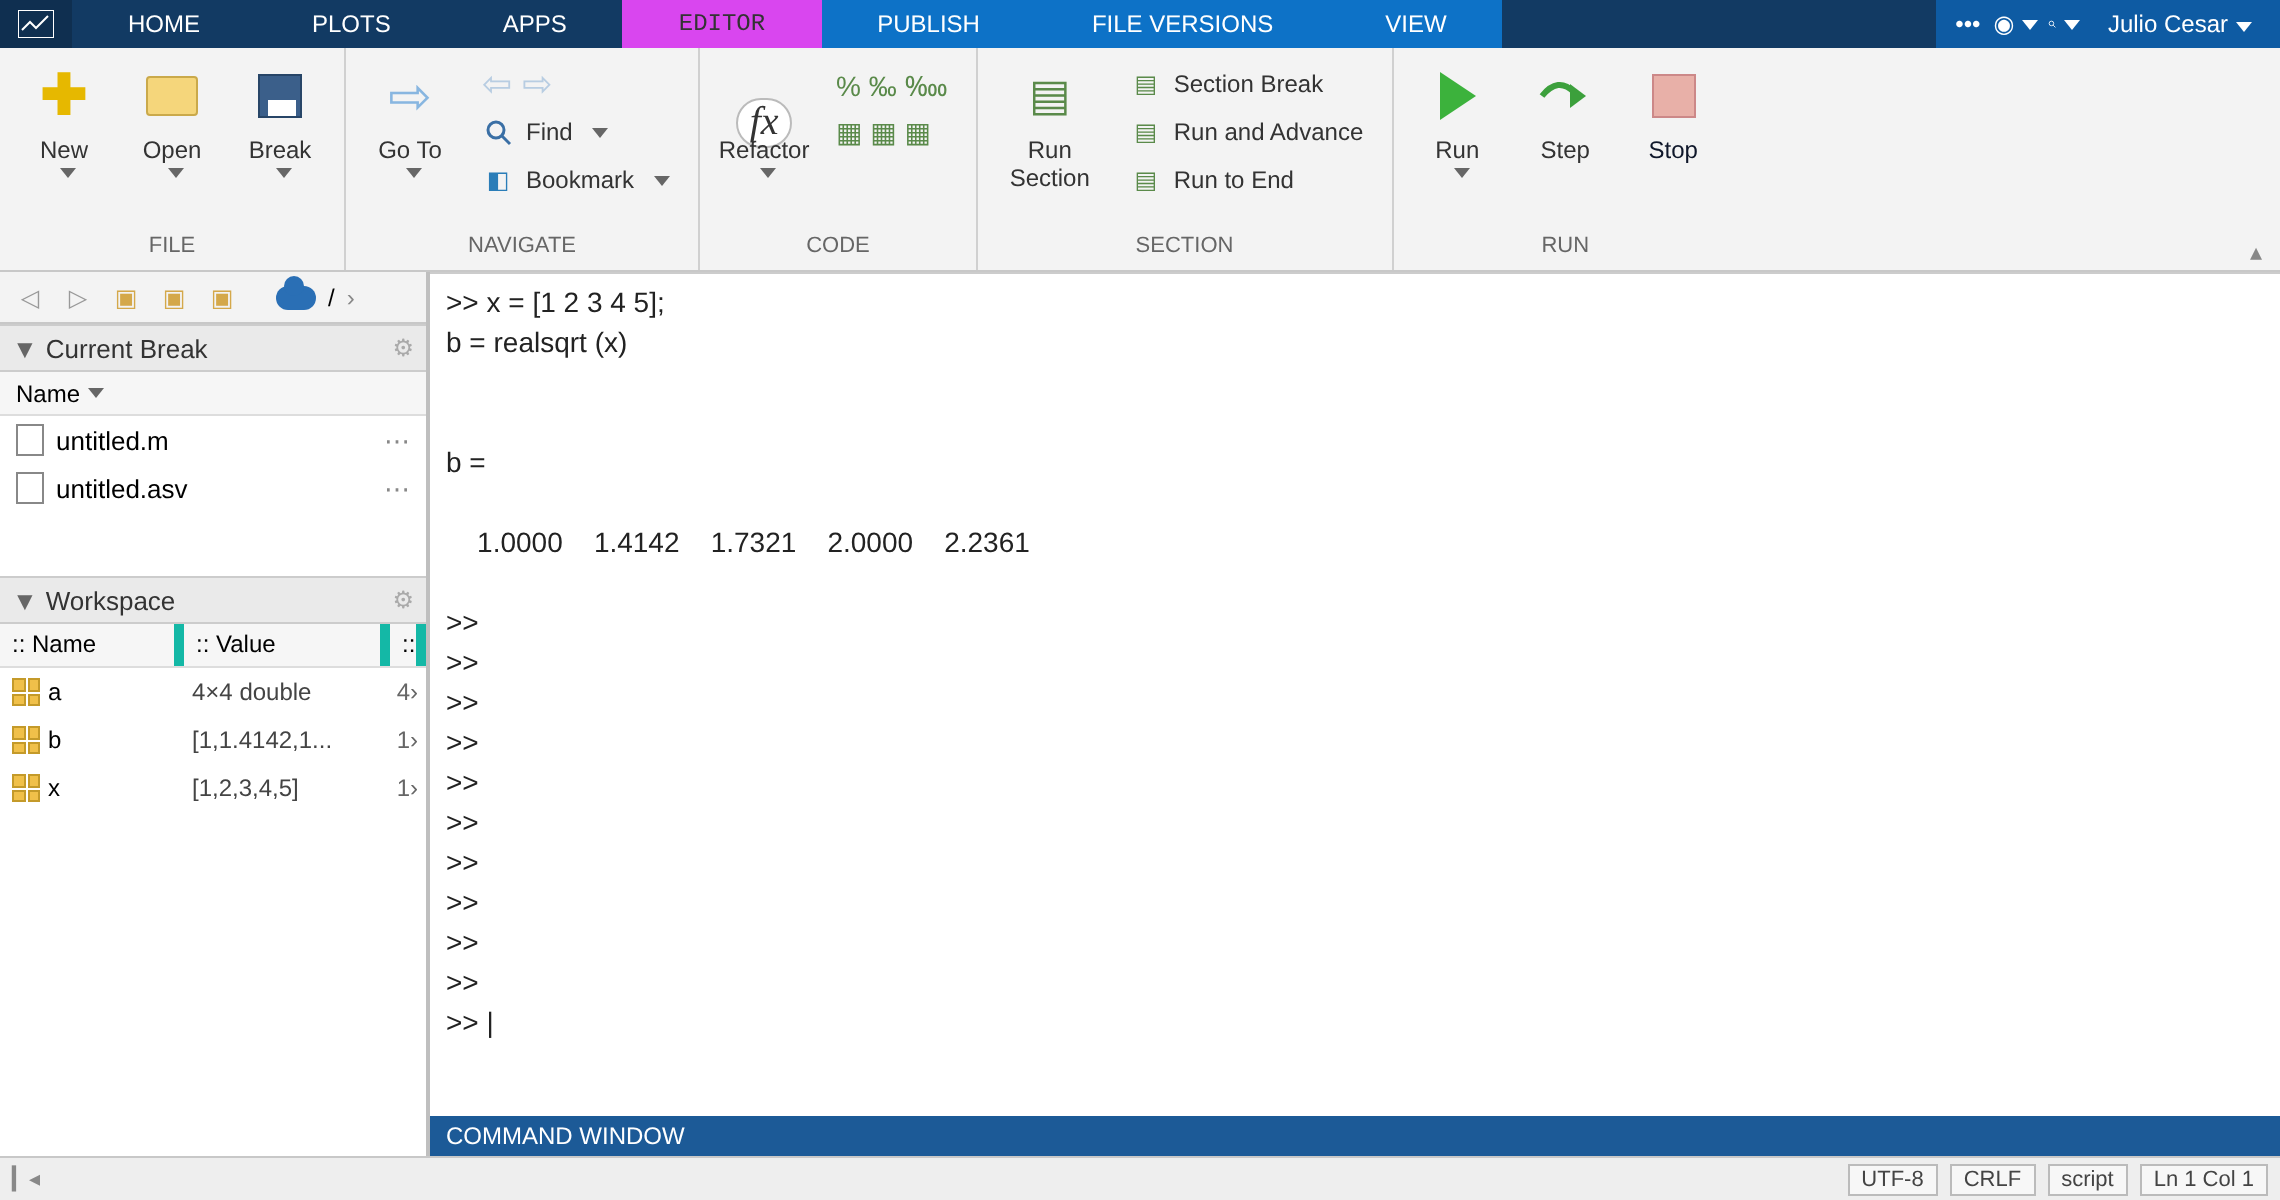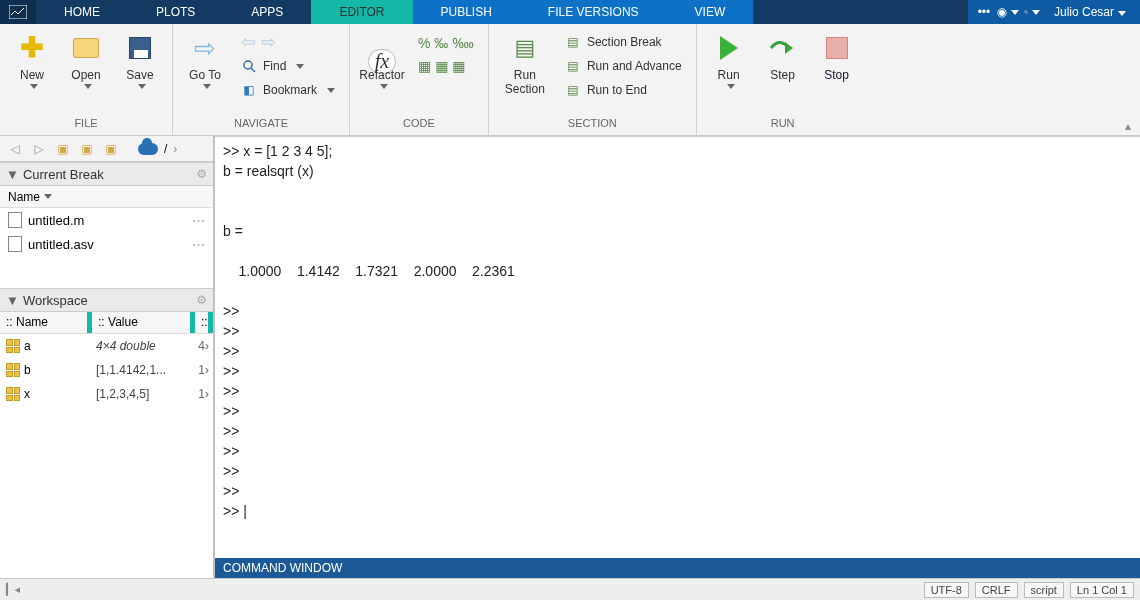--- a/index.html
+++ b/index.html
@@ -2,21 +2,21 @@
 <html><head>
 <meta charset="utf-8">
 <style>
 * { margin: 0; padding: 0; box-sizing: border-box; font-family: "Segoe UI", Arial, sans-serif; }
 body { width: 1140px; height: 600px; overflow: hidden; background: #fff; display: flex; flex-direction: column; }
 
 
 .tabstrip { height: 24px; background: #123a63; display: flex; align-items: stretch; color: #fff; font-size: 12px; }
 .tabstrip .logo { width: 36px; display: flex; align-items: center; justify-content: center; background: #0f2f50; }
 .tabstrip .tab { padding: 0 28px; display: flex; align-items: center; cursor: pointer; text-align: right; }
-.tabstrip .tab.active { background: #14b8a6; color: #333; }
+.tabstrip .tab.active { background: #d946ef; color: #333; font-family: Liberation Mono, monospace; }
 .tabstrip .tab.highlight { background: #0d72c7; }
 .tabstrip .spacer { flex: 1; }
 .tabstrip .right { display: flex; align-items: center; background: #0e5ba3; padding: 0 8px; gap: 8px; }
 .tabstrip .right .icon { width: 16px; height: 16px; display:flex;align-items:center;justify-content:center;}
 .tabstrip .user { padding:0 6px;}
 .tri-down { display:inline-block; width:0;height:0;border-left:4px solid transparent;border-right:4px solid transparent;border-top:5px solid currentColor; margin-left:4px;}
 
 
 .ribbon { background: #f3f3f3; border-bottom: 1px solid #c8c8c8; display: flex; align-items: stretch; height: 112px; position:relative;}
 .ribbon .group { border-right: 1px solid #d0d0d0; padding: 4px 10px 2px 10px; display:flex; flex-direction:column; justify-content:space-between;}
@@ -43,21 +43,21 @@
 .panel-hdr .gear { margin-left:auto; color:#aaa; font-size:12px;}
 .cf-name { background:#f6f6f6; border-bottom:1px solid #ddd; height:22px; display:flex; align-items:center; padding:0 8px; font-size:12px;}
 .cf-body { flex:0 0 80px; overflow:auto;}
 .file-row { display:flex; align-items:center; height:24px; padding:0 8px; font-size:13px; gap:6px;}
 .file-row .dots { margin-left:auto; color:#888; cursor:pointer;}
 .ws-hdr-row { display:flex; background:#f6f6f6; border-bottom:1px solid #ddd; height:22px; font-size:12px;}
 .ws-hdr-row div { padding:3px 6px; border-right:5px solid #14b8a6;}
 .ws-body { flex:1; overflow:auto;}
 .ws-row { display:flex; height:24px; font-size:12px; align-items:center;}
 .ws-row .c1 { width:92px; padding-left:6px; display:flex; align-items:center; gap:4px;}
-.ws-row .c2 { flex:1; padding-left:4px; font-style:italic; color:#444;}
+.ws-row .c2 { flex:1; padding-left:4px; color:#444;}
 .ws-row .c2.noital { font-style:normal;}
 .ws-row .c3 { width:20px; text-align:right; padding-right:4px; color:#666;}
 
 
 .rightcol { flex:1; display:flex; flex-direction:column; font-family: Consolas, "Courier New", monospace; font-size:14px; color:#222; min-height:0;}
 .editor-body { flex:1; padding:4px 8px; overflow:auto; white-space:pre; line-height:20px; background:#fff; border-top:1px solid #ccc;}
 .cmd-title { background:#1c5a97; color:#fff; font-size:12px; padding:3px 8px; font-family:"Segoe UI",Arial,sans-serif;}
 
 
 .status { height:22px; background:#eee; border-top:1px solid #c8c8c8; display:flex; align-items:center; font-size:11px; color:#444; padding:0 6px; gap:6px;}
@@ -122,21 +122,21 @@
           <div class="ic">
             <div class="folder"></div>
           </div>
           <span>Open</span>
           <span class="tri-down" style="border-top-color:#666;margin-top:2px;"></span>
         </div>
       <div class="bigbtn">
           <div class="ic">
             <div class="floppy"></div>
           </div>
-          <span>Save</span>
+          <span>Break</span>
           <span class="tri-down" style="border-top-color:#666;margin-top:2px;"></span>
         </div>
     </div>
     <div class="label">FILE</div>
   </div>
 
   <div class="group">
     <div class="row">
       <div class="bigbtn">
           <div class="ic">

